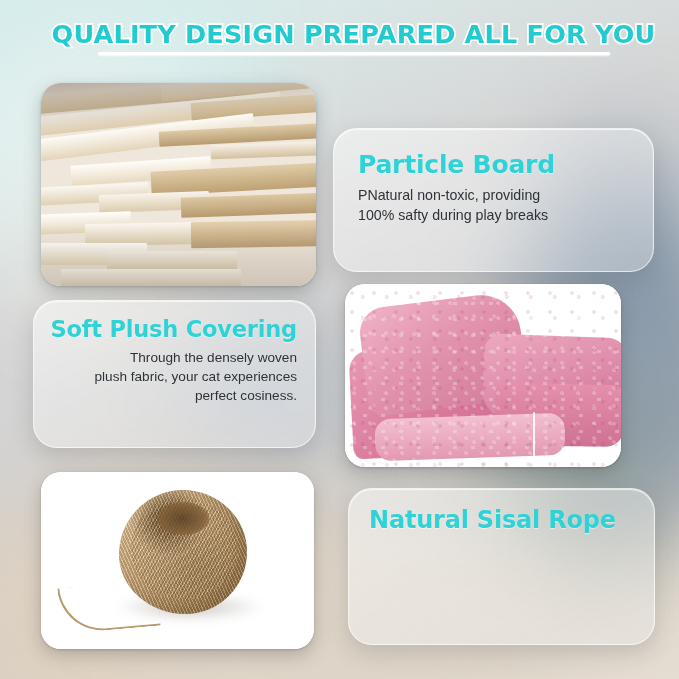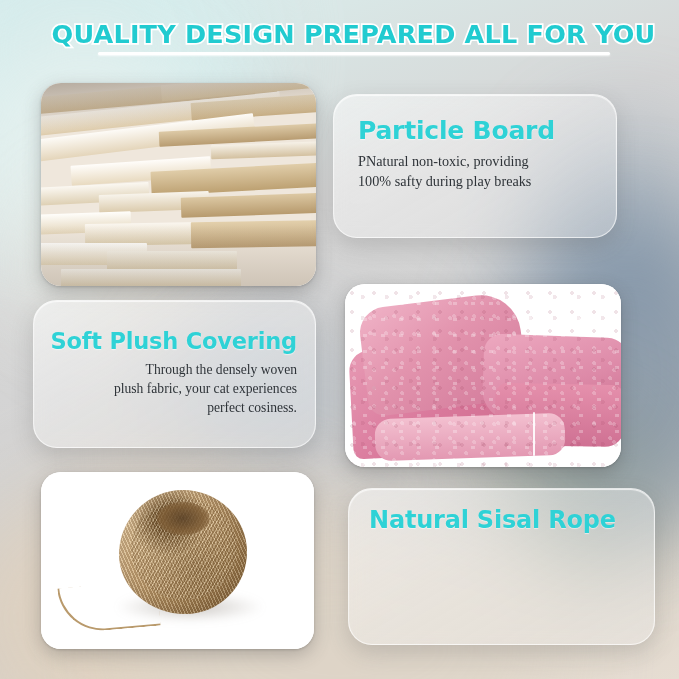--- a/index.html
+++ b/index.html
@@ -173,32 +173,32 @@
     font-family:"DejaVu Sans", sans-serif;
     letter-spacing:-.2px;
     line-height:1.1;
     text-shadow:0 1px 1px rgba(255,255,255,.55);
   }
   .card-body {
     font-size:14.2px;
     line-height:1.42;
     color:#2e3338;
     margin-top:6px;
-    font-family:Liberation Serif, serif;
+    font-family:Liberation Sans, sans-serif;
     white-space:pre-line;
   }
 
-  #card-particle { left:333px; top:94px;  width:284px; height:144px; padding:22px 0 0 24px; }
+  #card-particle { left:333px; top:128px;  width:321px; height:144px; padding:22px 0 0 24px; }
   #card-plush    { left:33px;  top:300px;  width:283px; height:148px; padding:16px 18px 0 0; text-align:right; }
   #card-sisal    { left:348px; top:488px;  width:307px; height:157px; padding:18px 17px 0 20px; }
 
   #card-plush .card-body { font-size:13.6px; }
   #card-sisal  .card-body { font-size:13.4px; line-height:1.40; margin-top:4px; }
   #card-sisal  .card-title { font-size:24px; }
-  #card-plush  .card-title { font-size:22.5px;margin-top:12px; }
+  #card-plush  .card-title { font-size:22.5px; }
 </style>
 </head>
 <body>
 
 <div id="stage">
 
   <div class="bg-layer bg-base"></div>
   <div class="bg-blob blob-mint"></div>
   <div class="bg-blob blob-window"></div>
   <div class="bg-blob blob-beige"></div>

